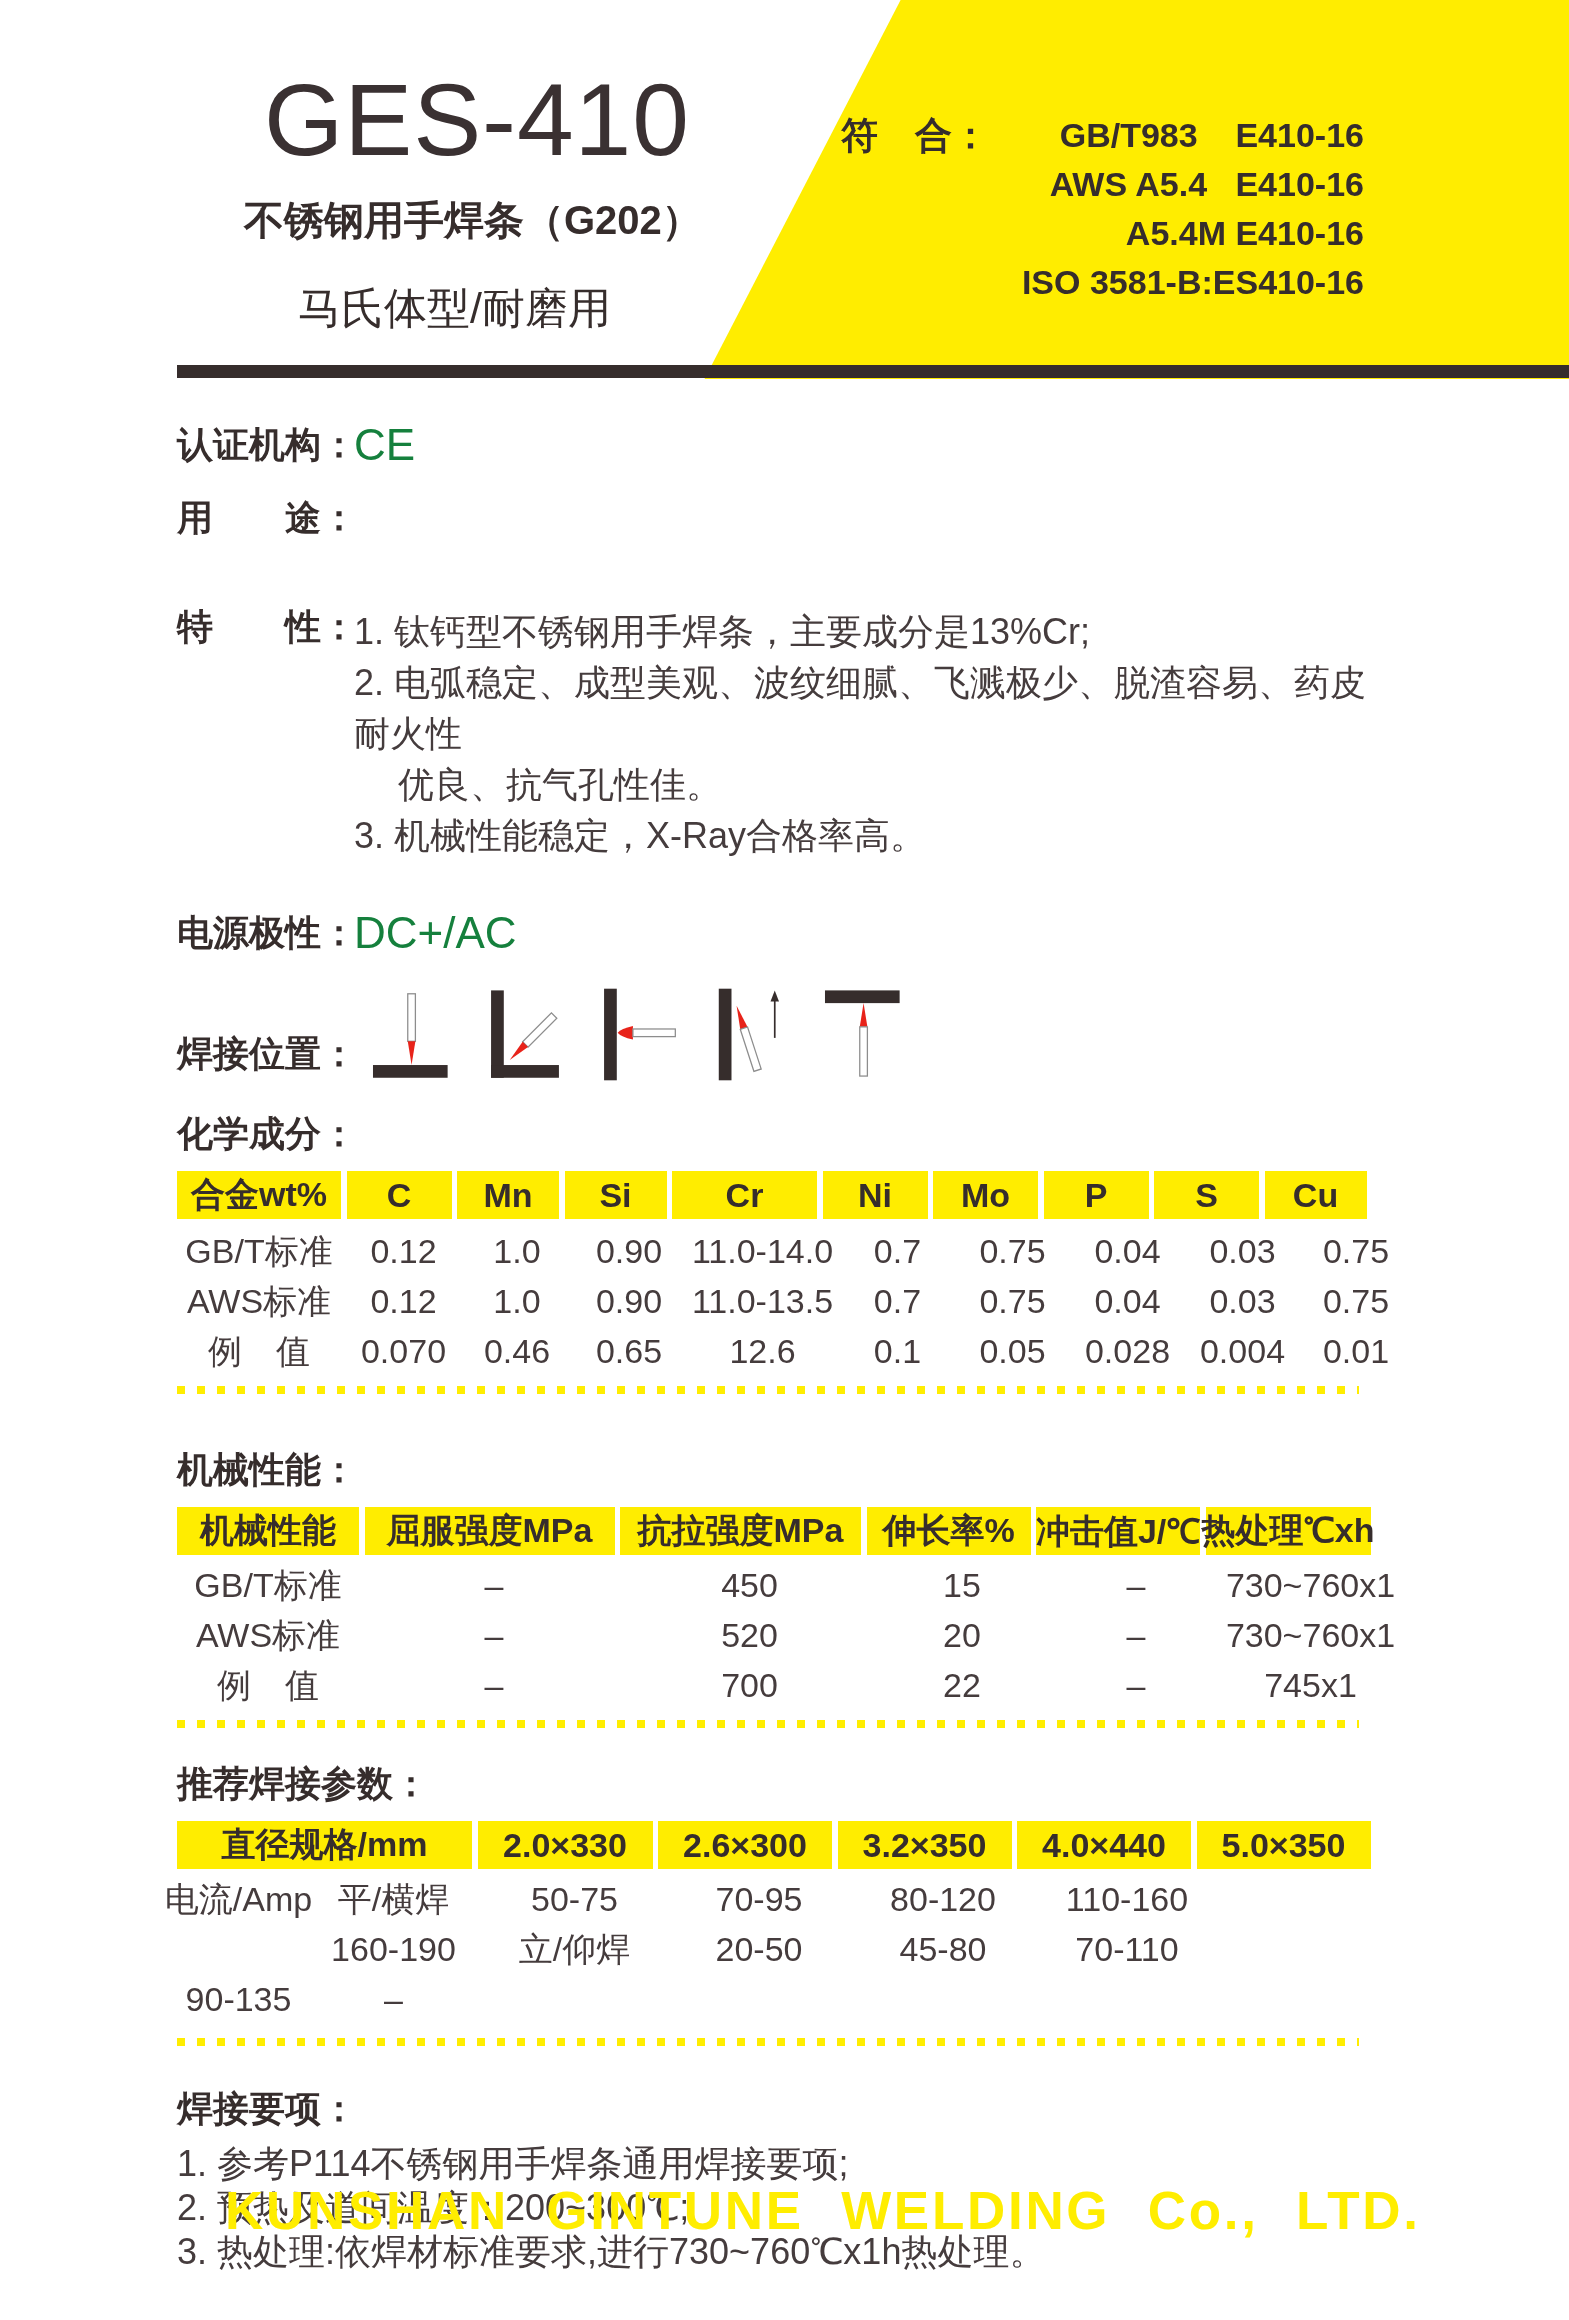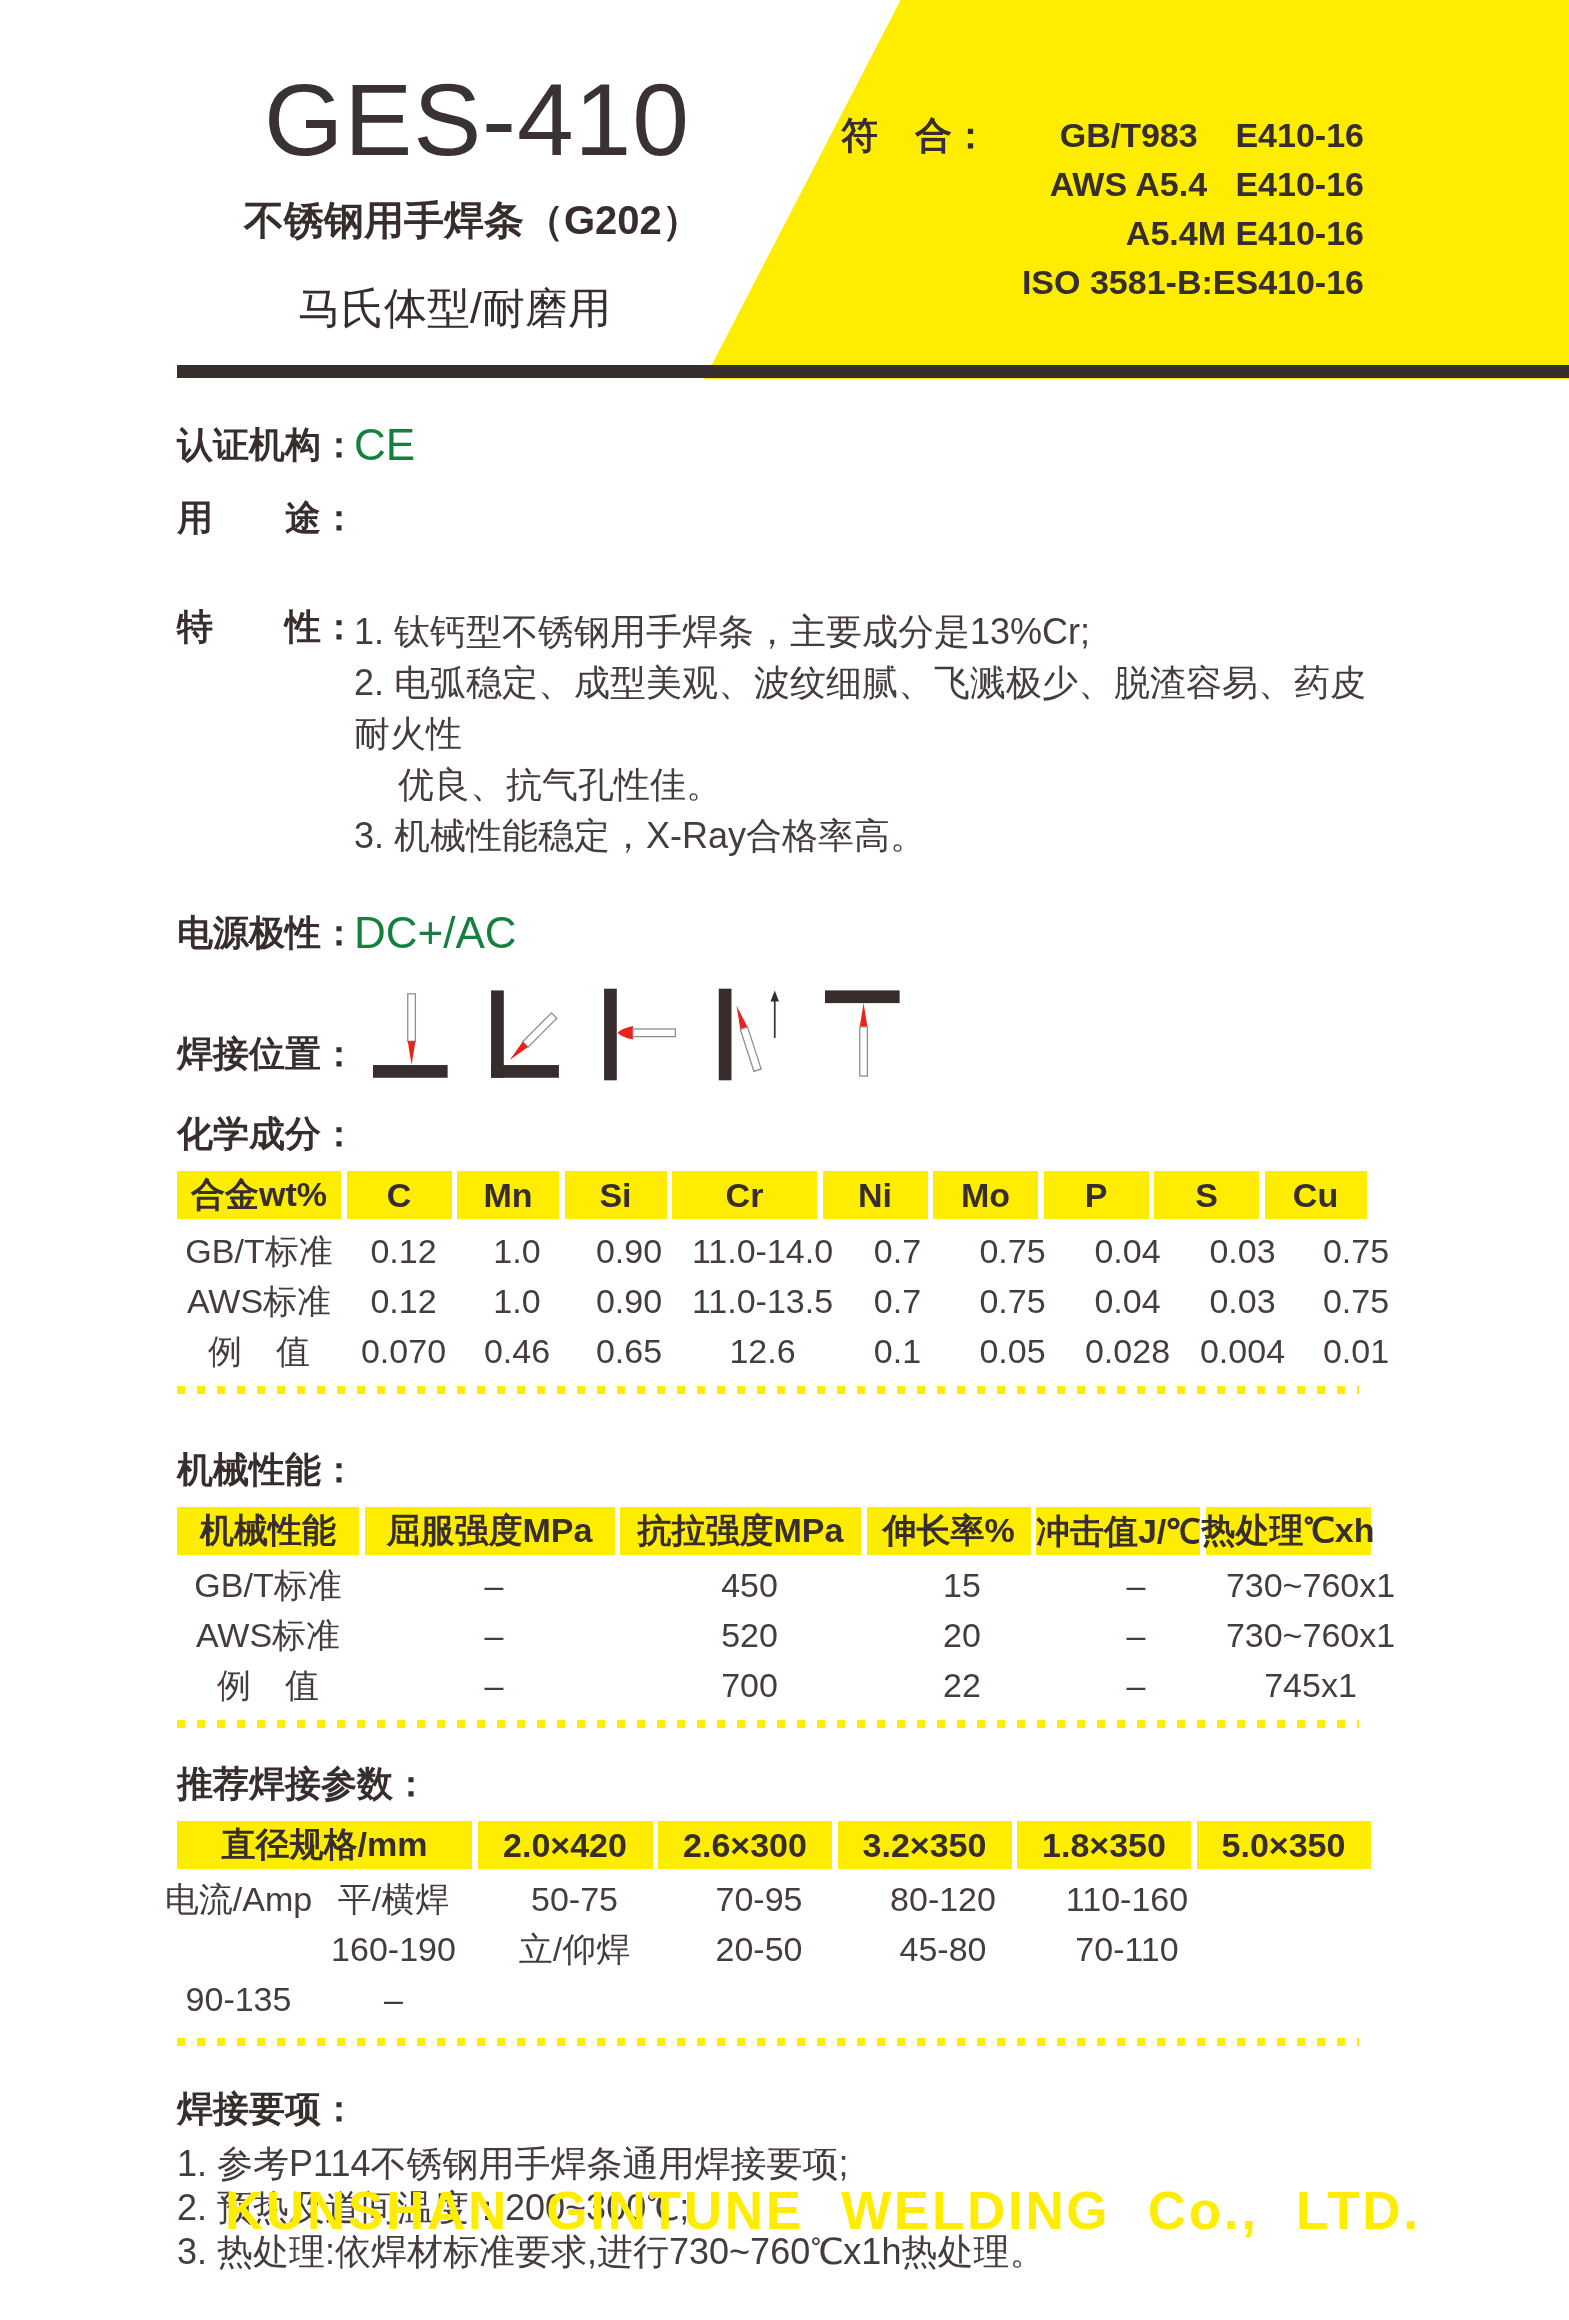--- a/index.html
+++ b/index.html
@@ -253,24 +253,24 @@
         <div class="cell dash">–</div>
         <div class="cell">745x1</div>
       </div>
     </div>
     <div class="dotline"></div>
 
     <div class="sec-title mt-mid">推荐焊接参数：</div>
     <div class="tbl">
       <div class="t-head parm-cols">
         <div class="hc">直径规格/mm</div>
-        <div class="hc">2.0×420</div>
+        <div class="hc">2.0×330</div>
         <div class="hc">2.6×300</div>
         <div class="hc">3.2×350</div>
-        <div class="hc">1.8×350</div>
+        <div class="hc">4.0×440</div>
         <div class="hc">5.0×350</div>
       </div>
       <div class="t-body parm-body" style="margin-top:5.5px;">
         <div class="cell group-cell">电流/Amp</div>
         <div class="cell">平/横焊</div>
         <div class="cell">50-75</div>
         <div class="cell">70-95</div>
         <div class="cell">80-120</div>
         <div class="cell">110-160</div>
         <div class="cell">160-190</div>

